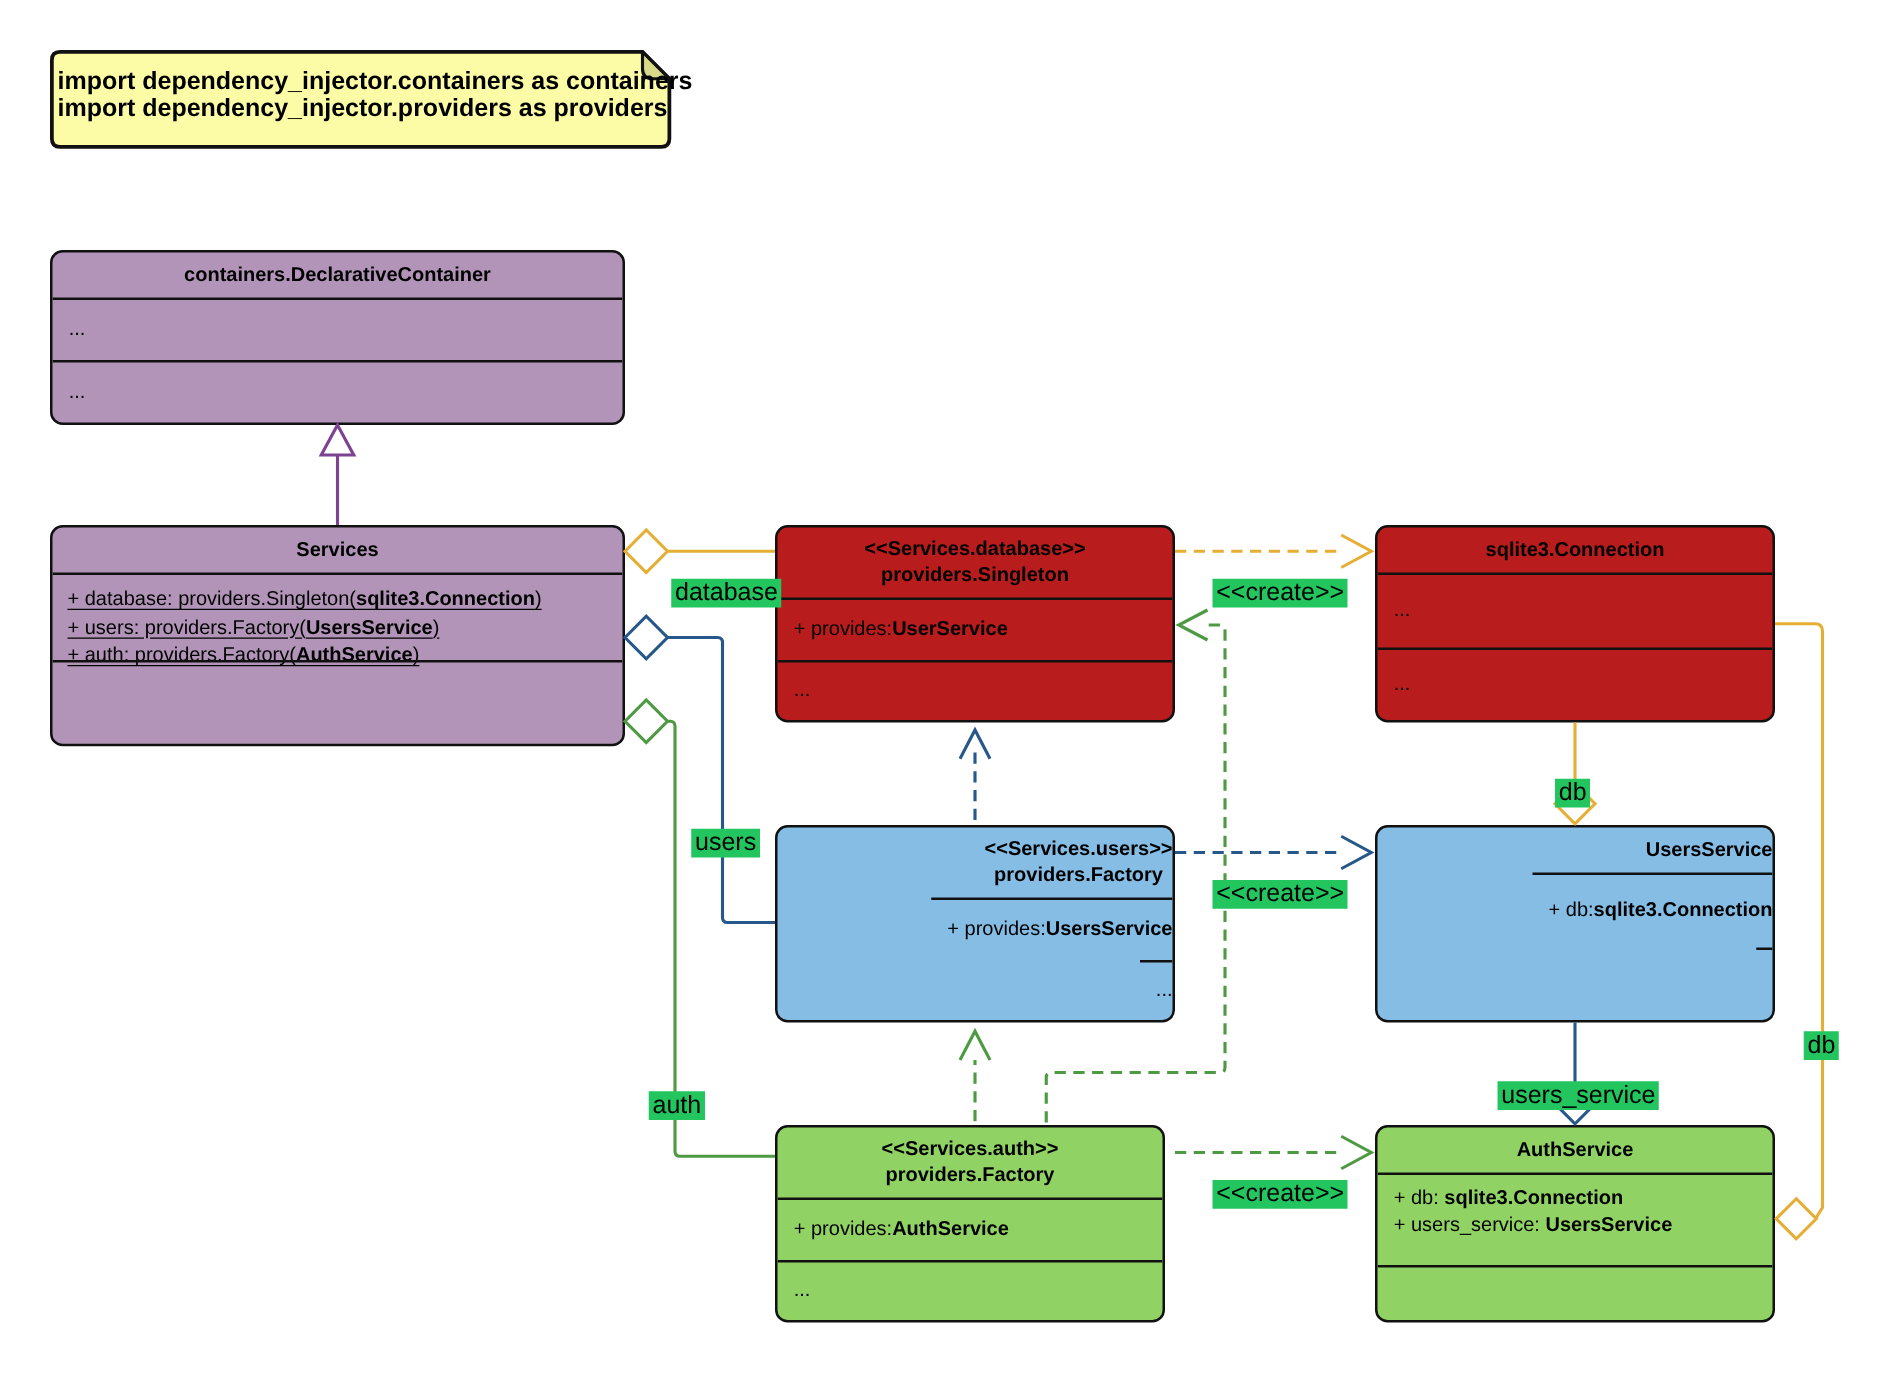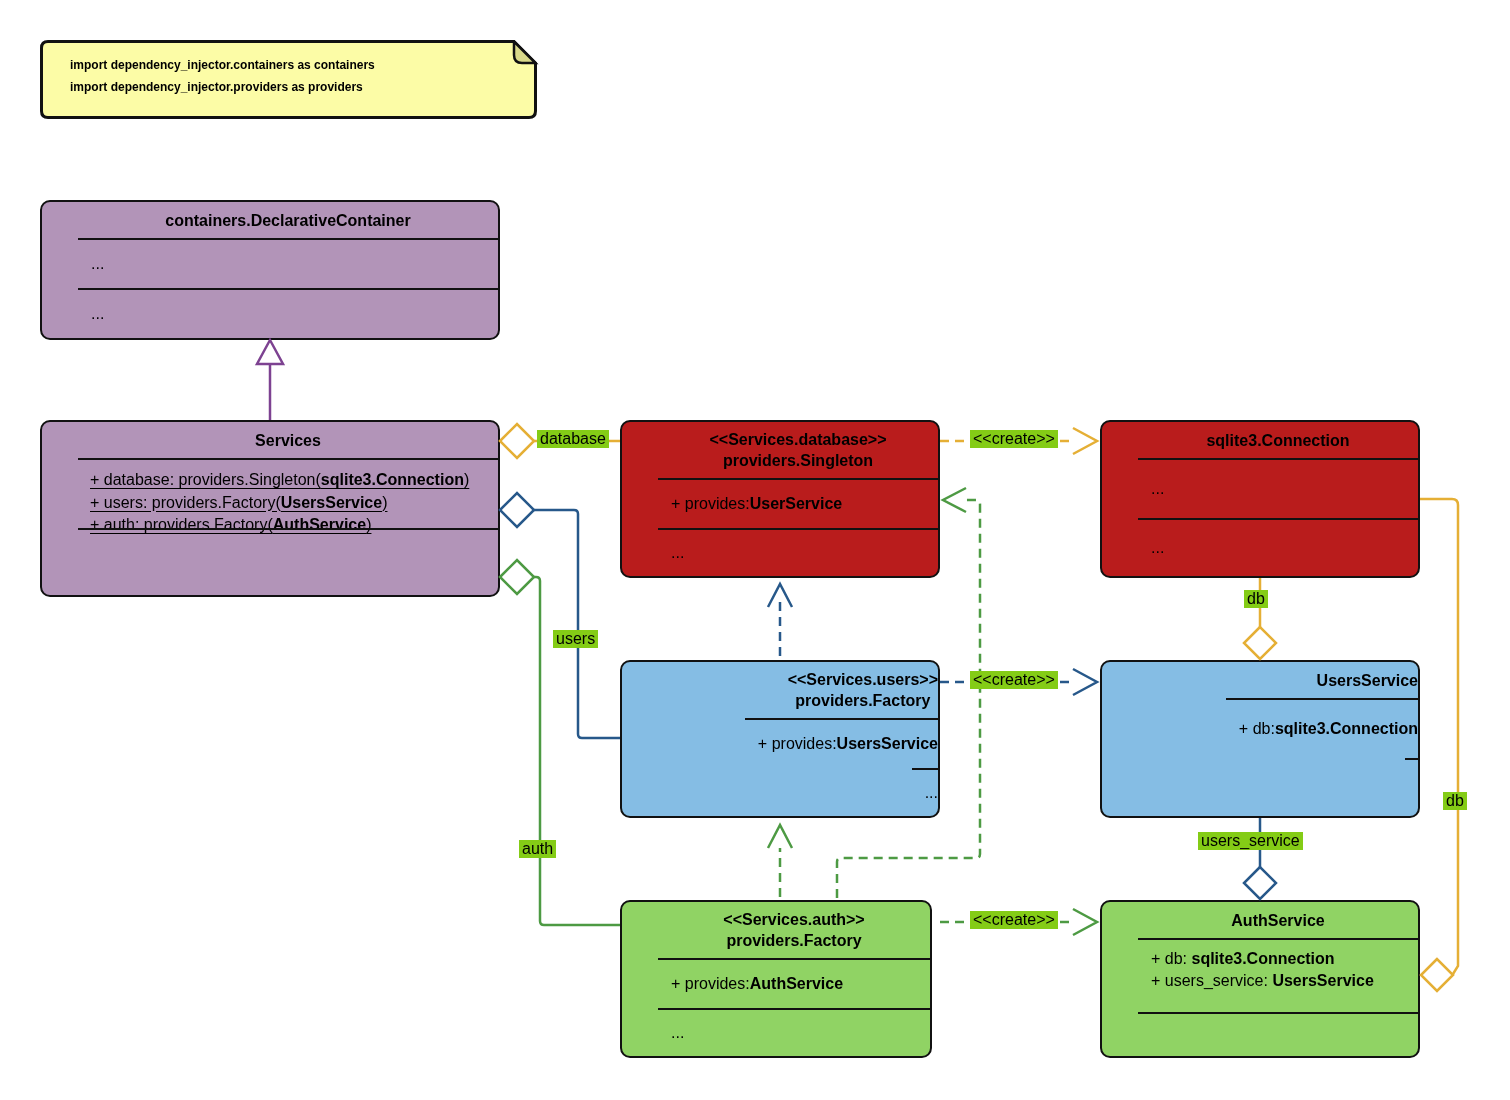--- a/index.html
+++ b/index.html
@@ -1,35 +1,35 @@
 <!DOCTYPE html>
 <html><head>
 <meta charset="utf-8">
 <style>
   html,body{margin:0;padding:0;background:#fff;}
   #canvas{position:relative;width:1510px;height:1100px;background:#fff;
           font-family:"Liberation Sans",sans-serif;color:#000;overflow:hidden;}
   .box{position:absolute;box-sizing:border-box;border:2.5px solid #111;border-radius:10px;
-       display:flex;flex-direction:column;overflow:hidden;padding-left:36px;}
+       display:flex;flex-direction:column;overflow:hidden;}
   .fill-purple{background:#B294B8;}
   .fill-yellow{background:#b91c1c;}
   .fill-blue{background:#85BDE4;align-items:flex-end;}
   .fill-green{background:#90D364;}
   .sec{box-sizing:border-box;border-top:2px solid #111;display:flex;align-items:center;
        padding-left:13px;font-size:16px;}
   .sec.multi{display:block;padding-top:8px;line-height:22px;}
   .title{box-sizing:border-box;display:flex;flex-direction:column;justify-content:center;
          align-items:center;font-weight:bold;font-size:16px;line-height:21px;text-align:center;}
   .attrs{box-sizing:border-box;border-top:2px solid #111;font-size:16px;line-height:22.5px;
          padding:9px 0 0 12px;}
   .attrs .line{text-decoration:underline;text-underline-offset:3px;}
   b{font-weight:bold;}
-  .elabel{position:absolute;font-size:16px;background:#84cc16;padding:0 3px;white-space:nowrap;z-index:30;}
+  .elabel{position:absolute;font-size:20px;background:#22c55e;padding:0 3px;white-space:nowrap;z-index:30;margin-top:33px;}
   #wires{position:absolute;left:0;top:0;z-index:20;pointer-events:none;}
-  #noteText{position:absolute;left:70px;top:55px;font-weight:bold;font-size:12px;line-height:21.5px;z-index:15;}
+  #noteText{position:absolute;left:46px;top:55px;font-weight:bold;font-size:20px;line-height:21.5px;z-index:15;}
 </style>
 </head>
 <body>
 
 <div id="canvas">
 
   <svg style="position:absolute;left:40px;top:40px;z-index:10" width="500" height="84">
     <path d="M8,1.5 L474,1.5 L495.5,23 L495.5,71 Q495.5,77.5 489,77.5 L8,77.5 Q1.5,77.5 1.5,71 L1.5,8 Q1.5,1.5 8,1.5 Z" fill="#FCFCA6" stroke="#111" stroke-width="3"></path>
     <path d="M474,1.5 L474,15 Q474,23 482,23 L495.5,23 Z" fill="#D9D98A" stroke="#111" stroke-width="2.5"></path>
   </svg>

